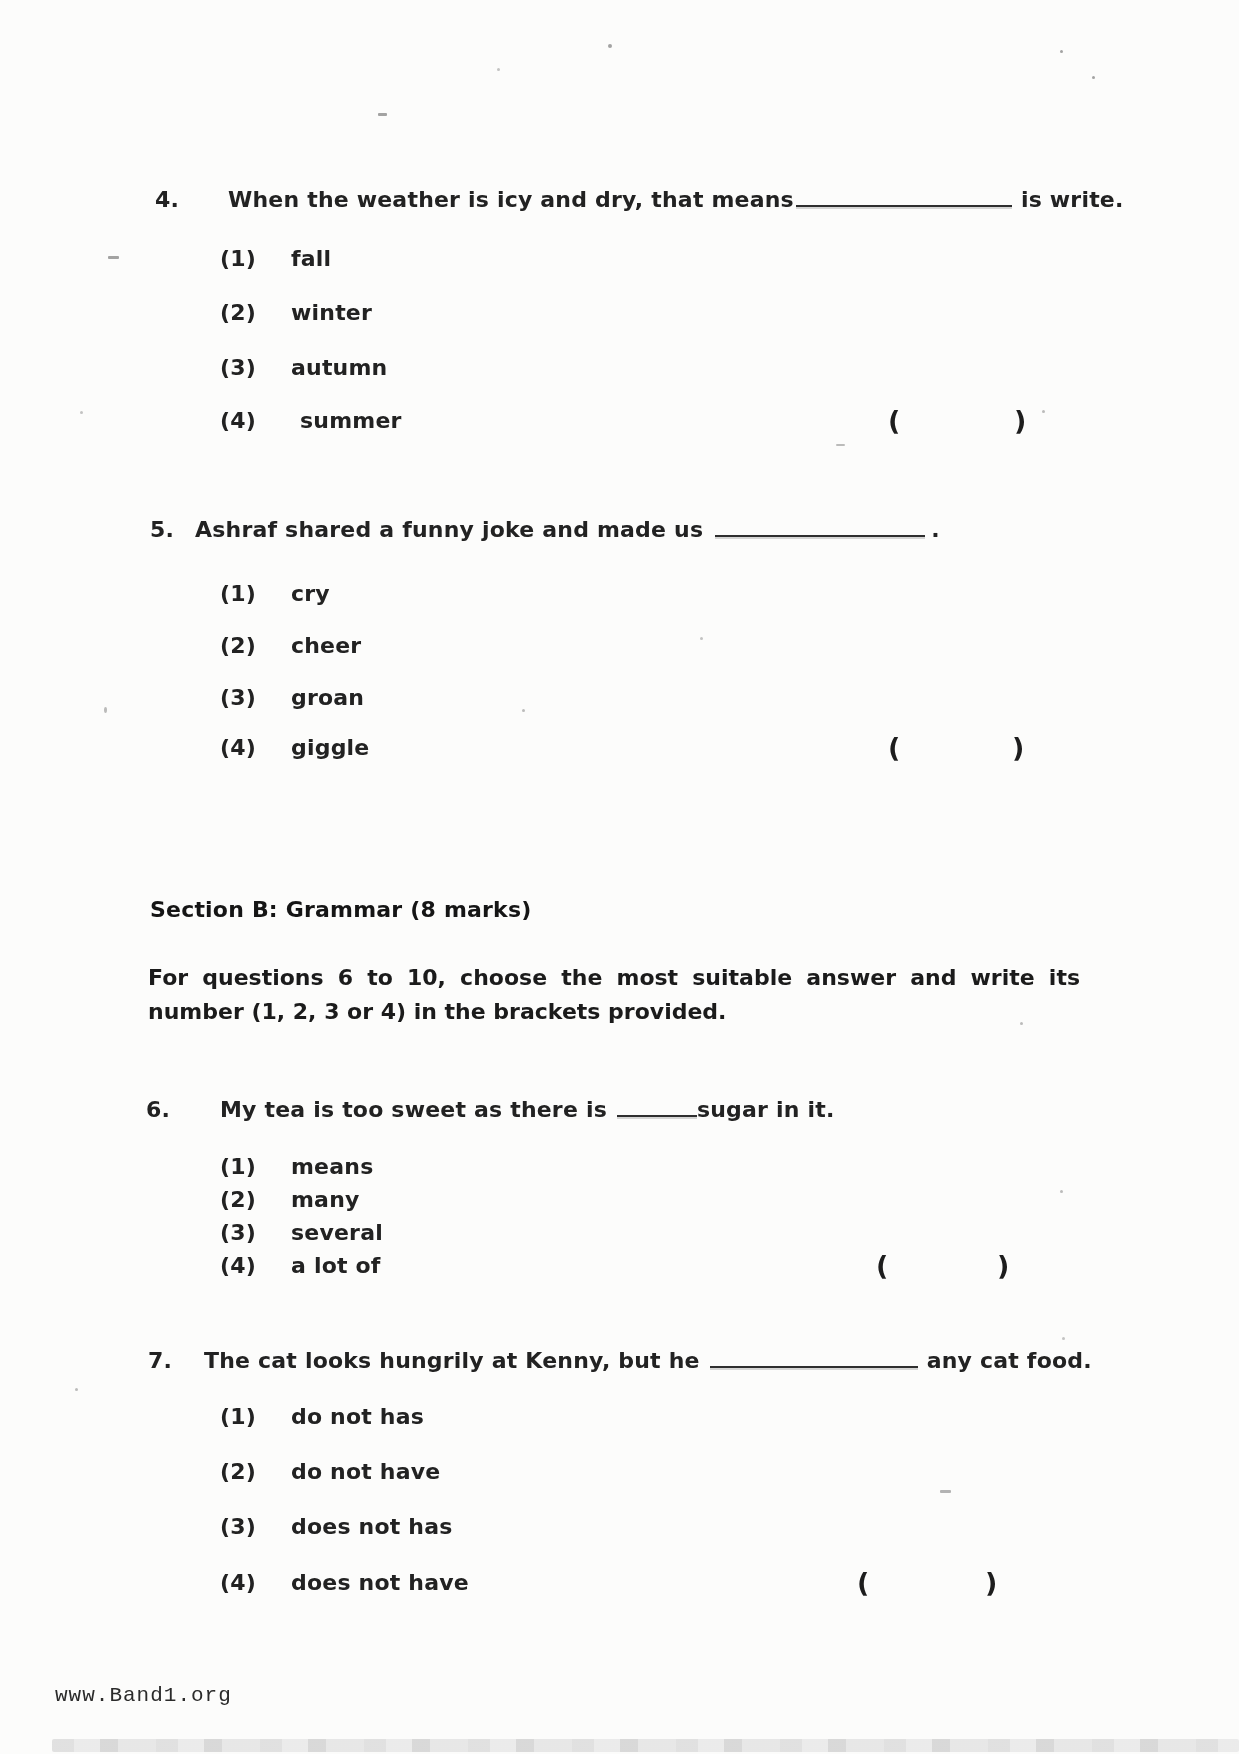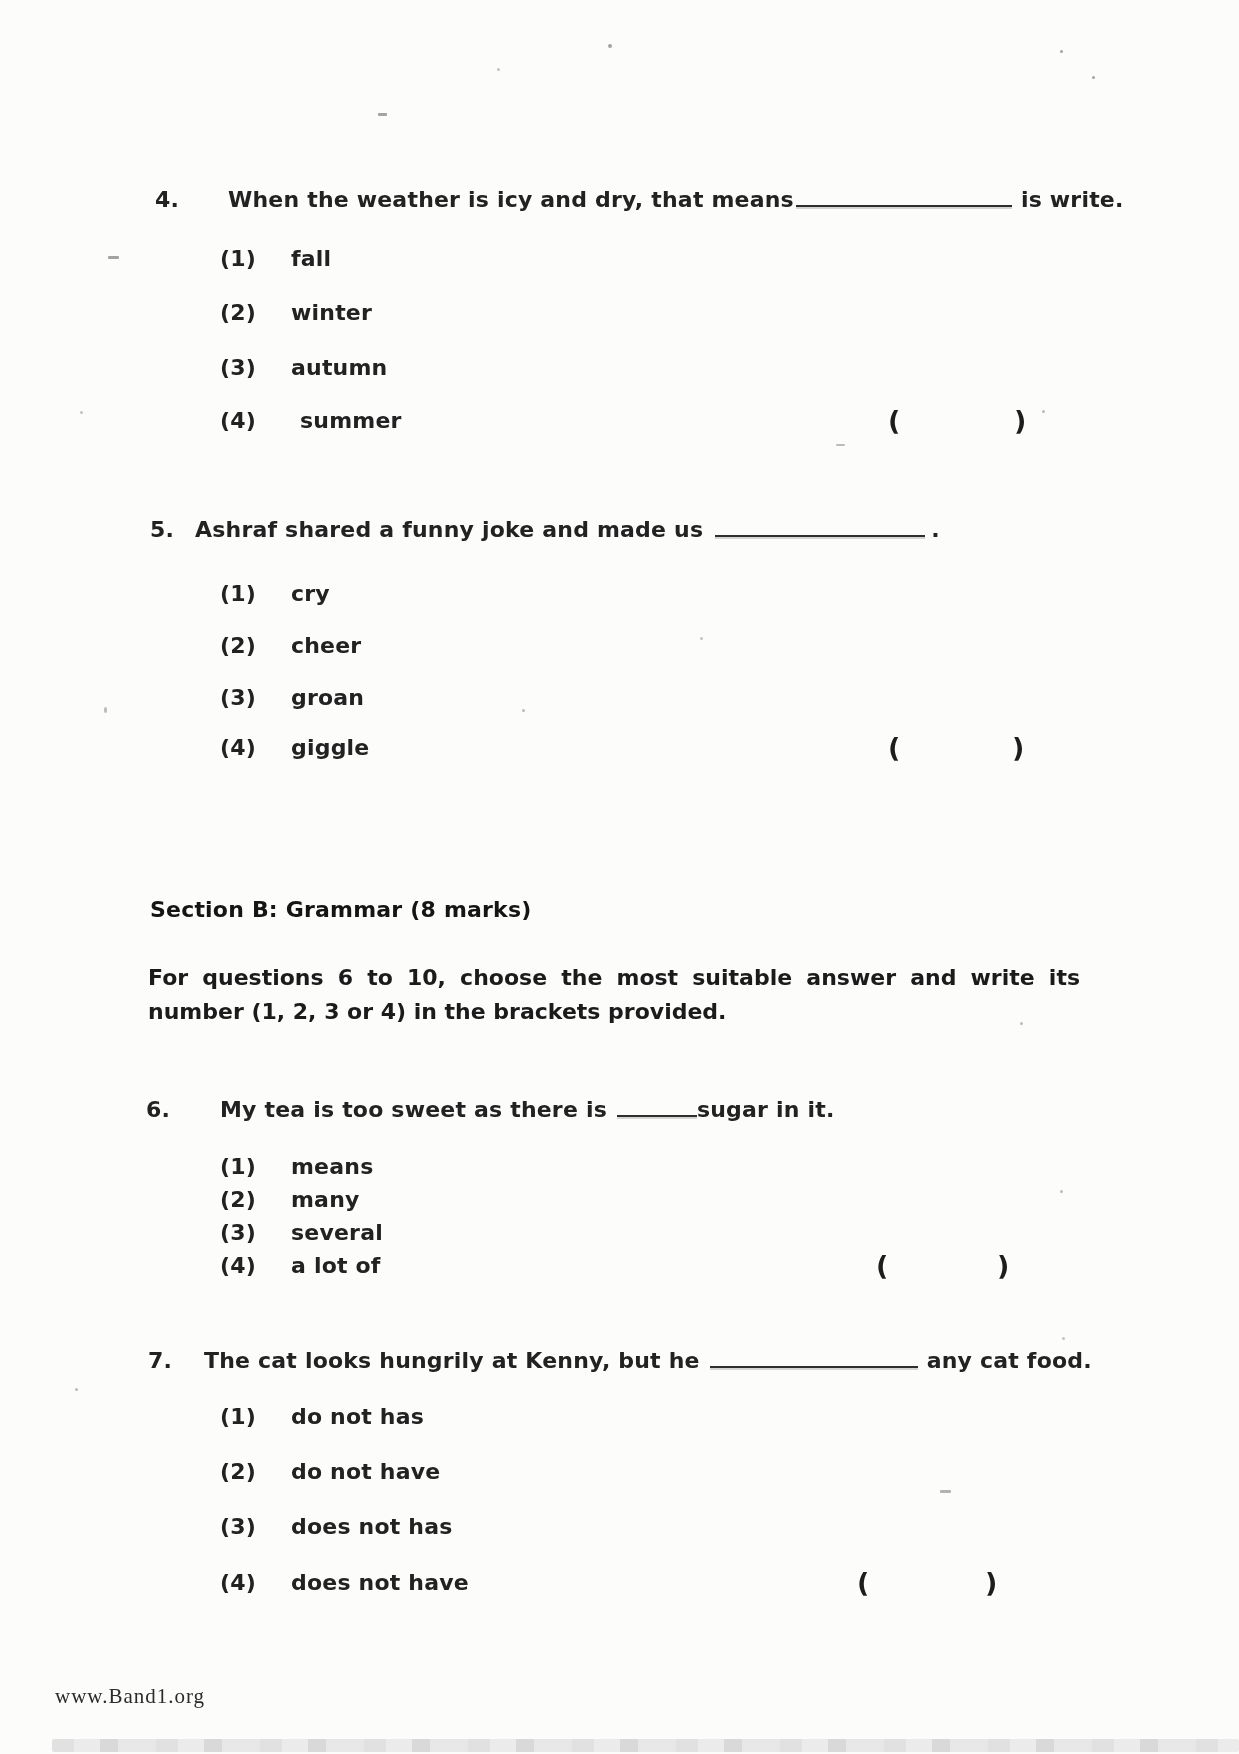--- a/index.html
+++ b/index.html
@@ -47,21 +47,21 @@
     white-space: nowrap;
   }
   .instr.justify {
     white-space: normal;
     text-align: justify;
     text-align-last: justify;
     margin-top: 12px;
   }
   .footer-url {
     position: absolute;
-    font-family: Liberation Serif, serif;
+    font-family: Liberation Mono, monospace;
     font-size: 21px;
     font-weight: 500;
     letter-spacing: 1px;
     color: #2b2b2b;
   }
   .edge-bar {
     position: absolute;
     left: 52px;
     right: 0;
     top: 1739px;

